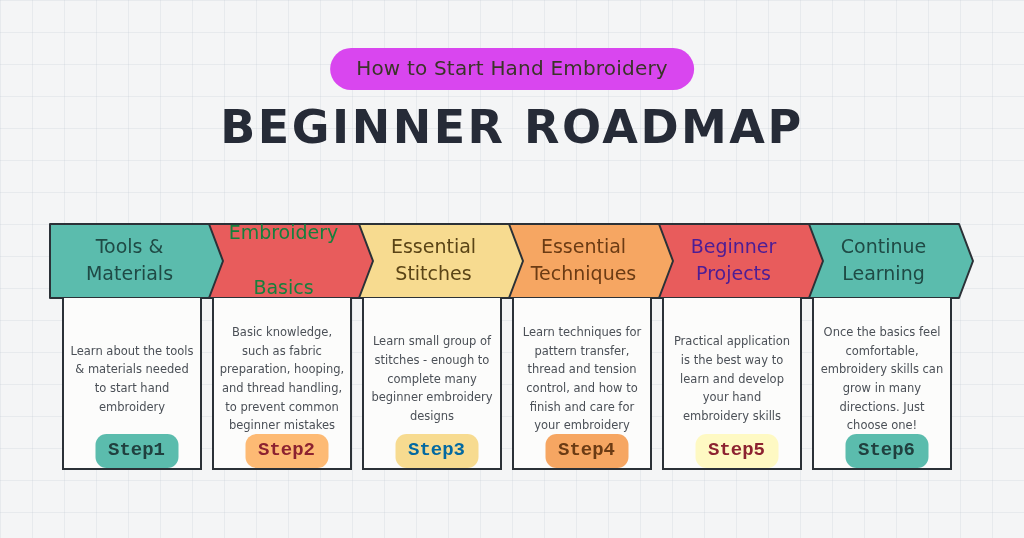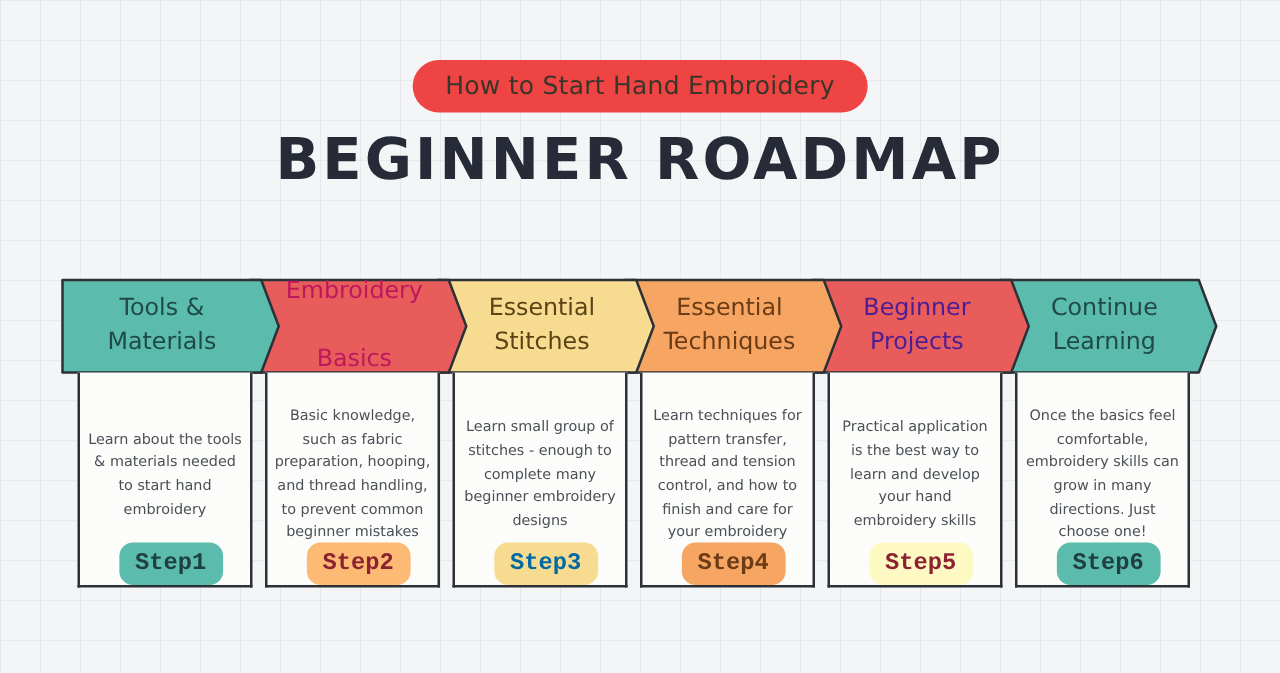--- a/index.html
+++ b/index.html
@@ -25,21 +25,21 @@
     width: 1024px;
     height: 538px;
   }
 
   
   .subtitle-pill {
     position: absolute;
     left: 50%;
     transform: translateX(-50%);
     top: 48px;
-    background: #ef4444;
+    background: #d946ef;
     color: #3a3528;
     border-radius: 22px;
     padding: 8px 26px 10px 26px;
     font-size: 20px;
     letter-spacing: 0.2px;
     white-space: nowrap;
     font-family: "DejaVu Sans", sans-serif;
   }
 
   .main-title {
@@ -167,21 +167,21 @@
         <div class="body-card" style="border-left-color: rgb(43, 49, 55); border-right-color: rgb(43, 49, 55); border-bottom-color: rgb(43, 49, 55); background-color: rgb(252, 252, 251);">
           <div class="body-text">Learn about the tools &amp; materials needed to start hand embroidery</div>
         </div>
         <div class="step-badge" style="background-color: rgb(91, 188, 173); color: rgb(32, 64, 63);">Step1</div>
       </div>
       <div class="step" style="left: 198px; z-index: 19;">
         <div class="chev-wrap">
           <svg class="chev-svg" width="177" height="80" viewBox="0 0 177 80">
             <polygon points="2,2 161,2 175,39 161,76 2,76 16,39" fill="#e85c5c" stroke="#2b3137" stroke-width="2" stroke-linejoin="round"></polygon>
           </svg>
-          <div class="chev-label" style="color: #be185d; padding-left: 12px; gap: 28px;">
+          <div class="chev-label" style="color: #15803d; padding-left: 12px; gap: 28px;">
             <span>Embroidery</span>
             <span>Basics</span>
           </div>
         </div>
         <div class="body-card" style="border-left-color: rgb(43, 49, 55); border-right-color: rgb(43, 49, 55); border-bottom-color: rgb(43, 49, 55); background-color: rgb(252, 252, 251);">
           <div class="body-text">Basic knowledge, such as fabric preparation, hooping, and thread handling, to prevent common beginner mistakes</div>
         </div>
         <div class="step-badge" style="background-color: #fdba74; color: rgb(140, 34, 48);">Step2</div>
       </div>
       <div class="step" style="left: 348px; z-index: 18;">

